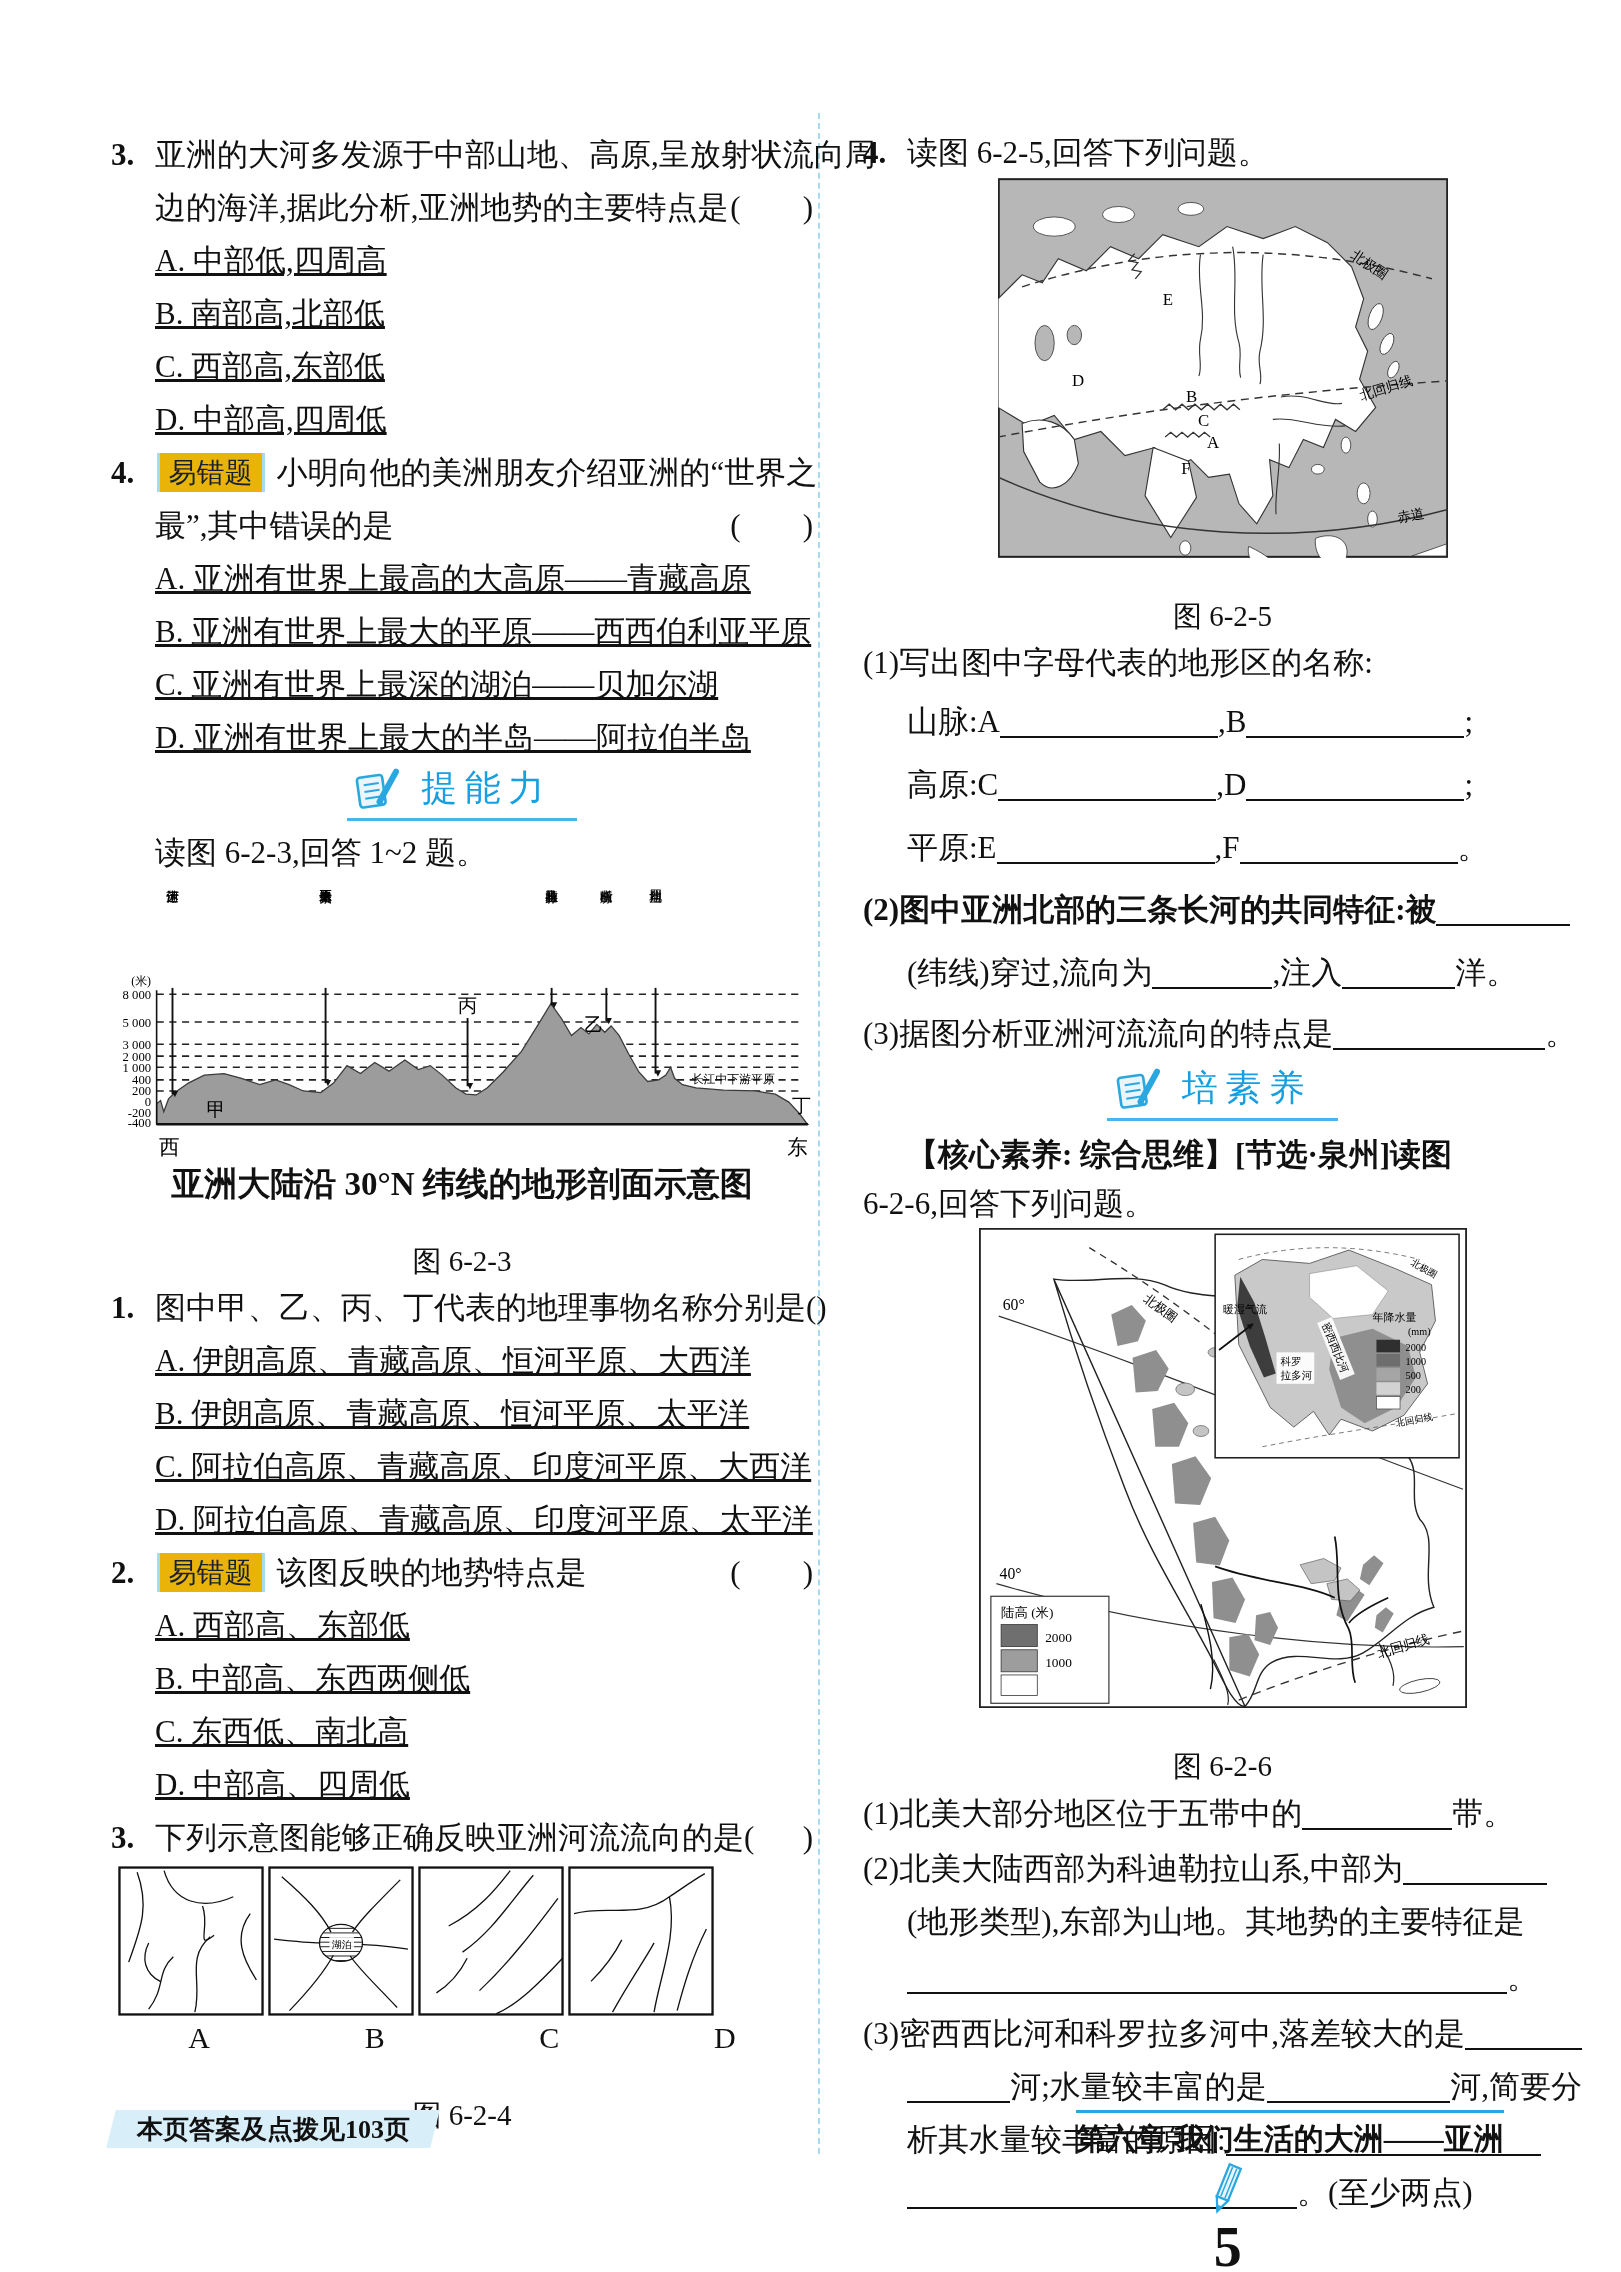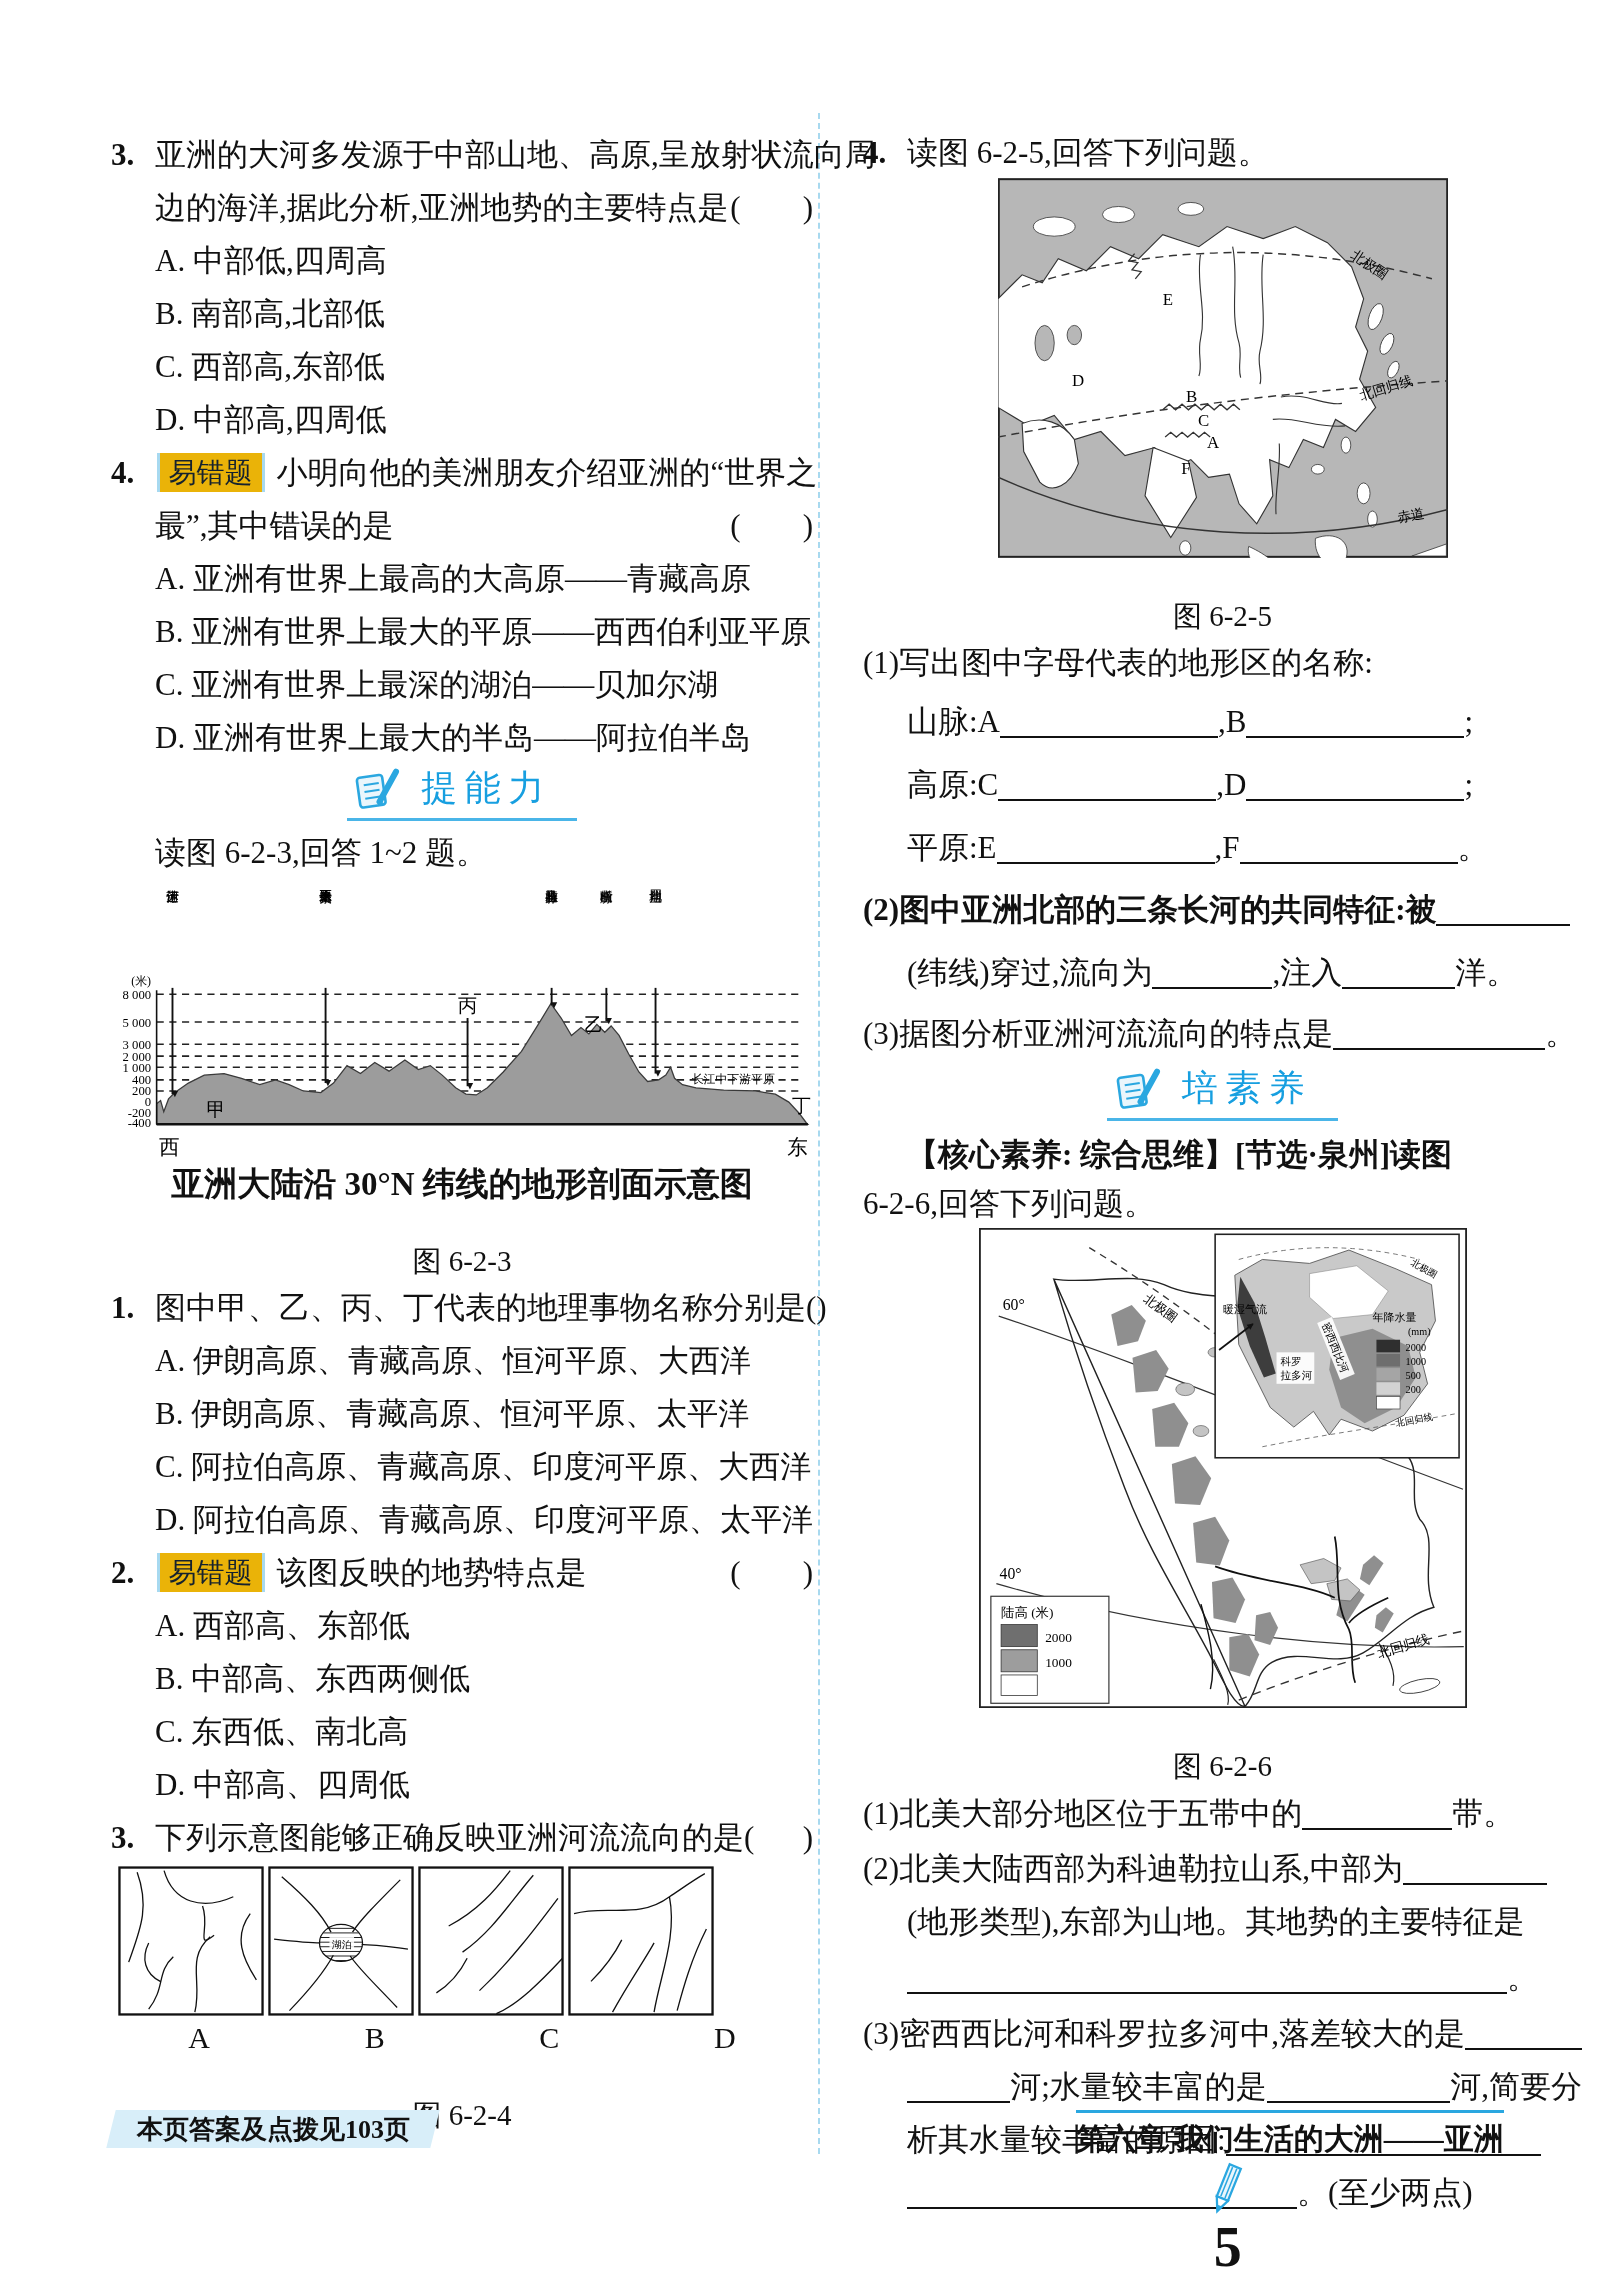--- a/index.html
+++ b/index.html
@@ -9,21 +9,21 @@
     overflow:hidden;
   }
   .col{position:absolute;top:128px;}
   #col-left{left:111px;width:702px;}
   #col-right{left:863px;width:719px;}
   #divider{position:absolute;left:818px;top:113px;height:2041px;border-left:2.3px dashed #a8d9ef;}
   .row{height:53px;display:flex;align-items:center;font-size:31px;white-space:nowrap;}
   .rowr{height:54px;display:flex;align-items:center;font-size:31px;white-space:nowrap;}
   .qnum{flex:none;width:44px;font-weight:bold;}
   .cont{padding-left:44px;}
-  .opt{padding-left:44px;}
+  .opt{padding-left:44px;text-decoration:underline;}
   .paren{margin-left:auto;}
   .badge{
     background:#eab308;border-left:3.8px solid #a7d9f0;border-right:3.8px solid #a7d9f0;
     padding:0.8px 9px;margin:0 12px 0 1.5px;font-size:28px;color:#15222e;
   }
   .sec{height:66px;display:flex;justify-content:center;align-items:flex-start;}
   .sec-inner{display:flex;align-items:center;border-bottom:3px solid #4ab5e8;padding:0 25.5px 4.5px 7.5px;}
   .sec-title{
     color:#179fe0;font-weight:normal;font-size:36px;letter-spacing:7.5px;
     font-family:"Liberation Sans","DejaVu Sans",sans-serif;margin-left:19px;

